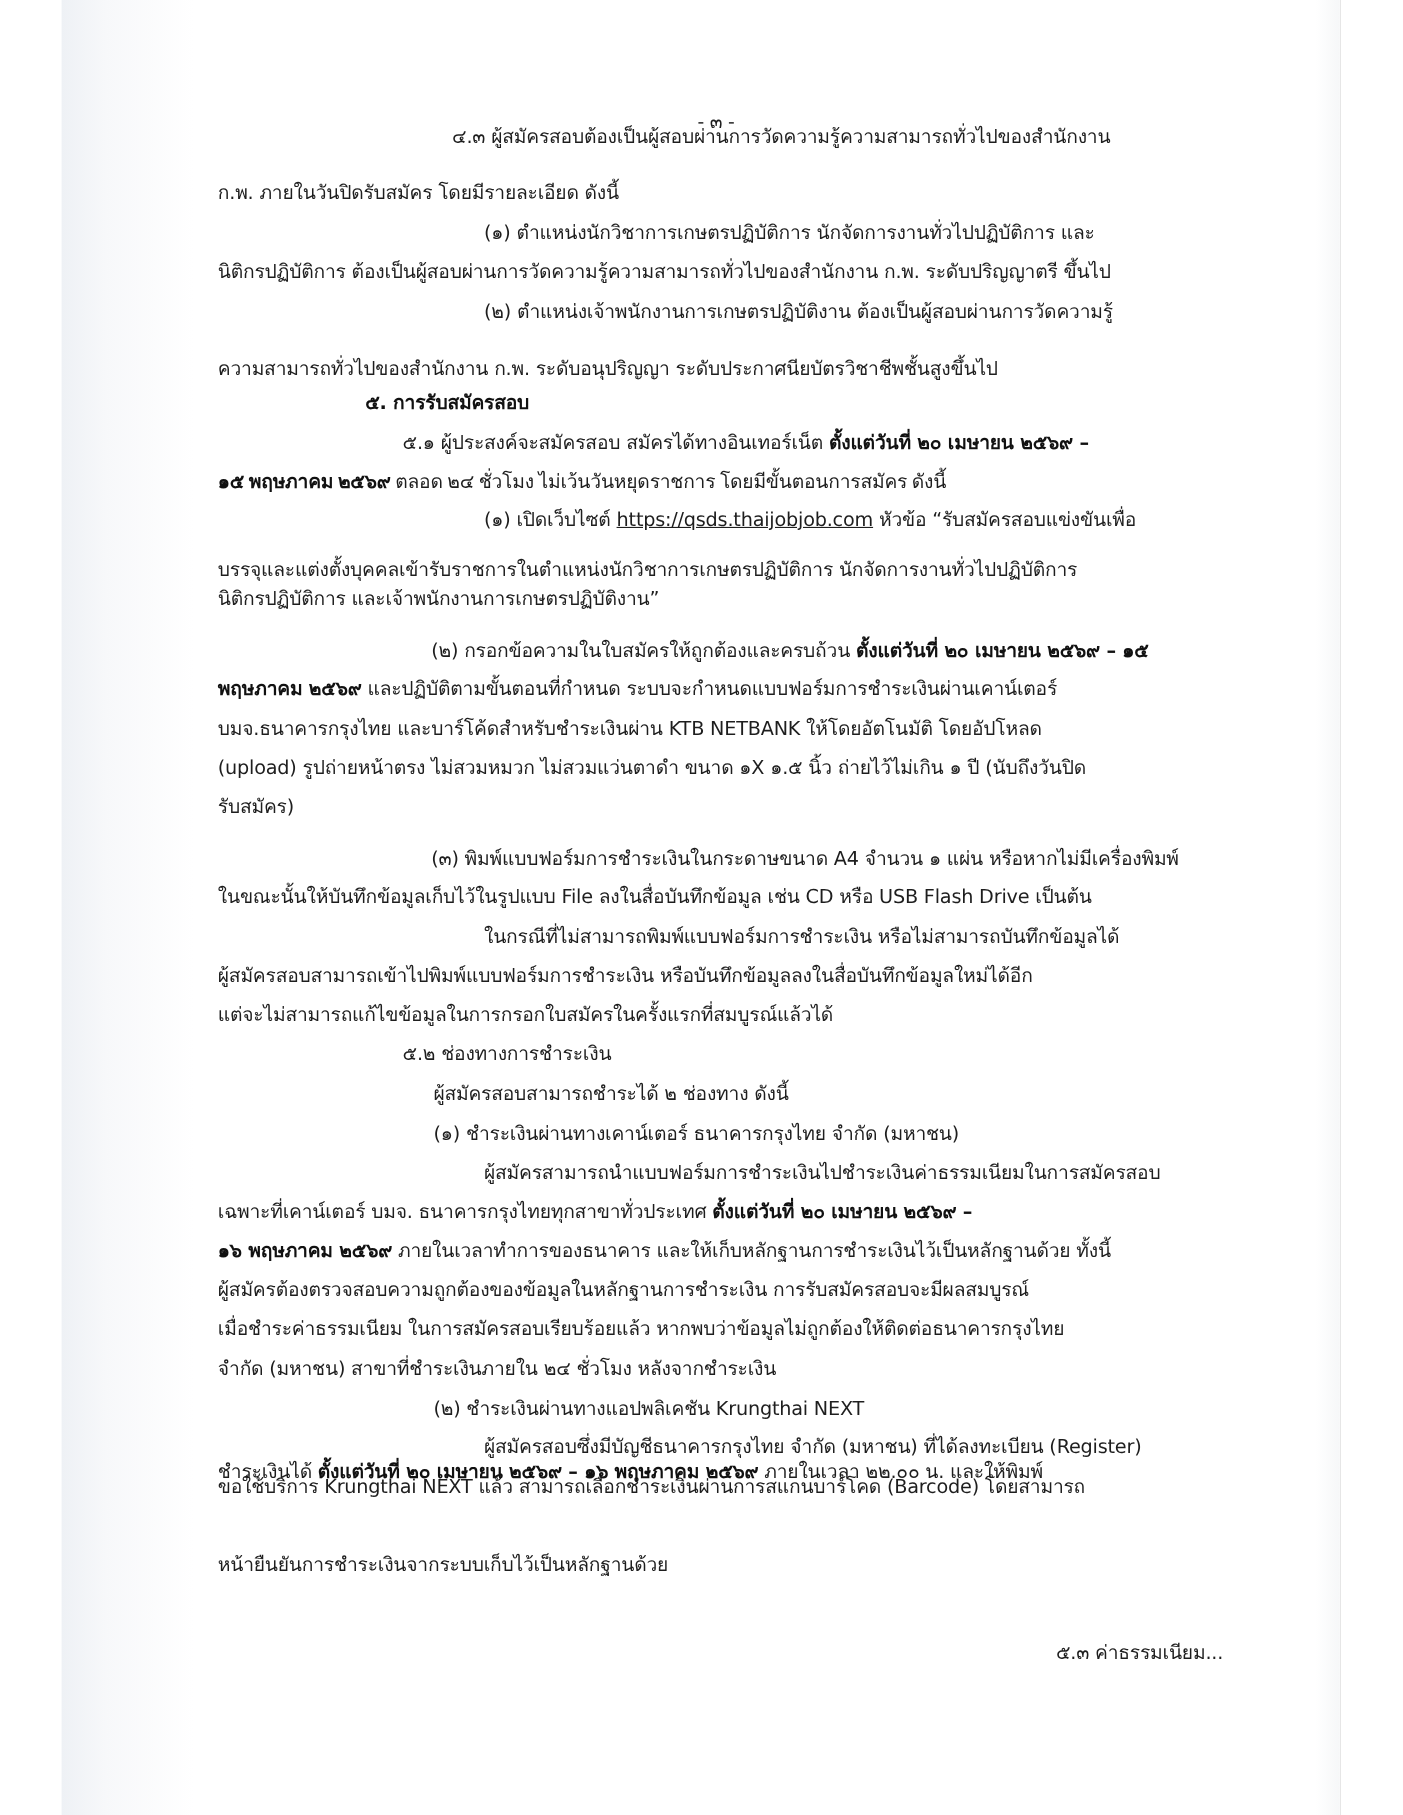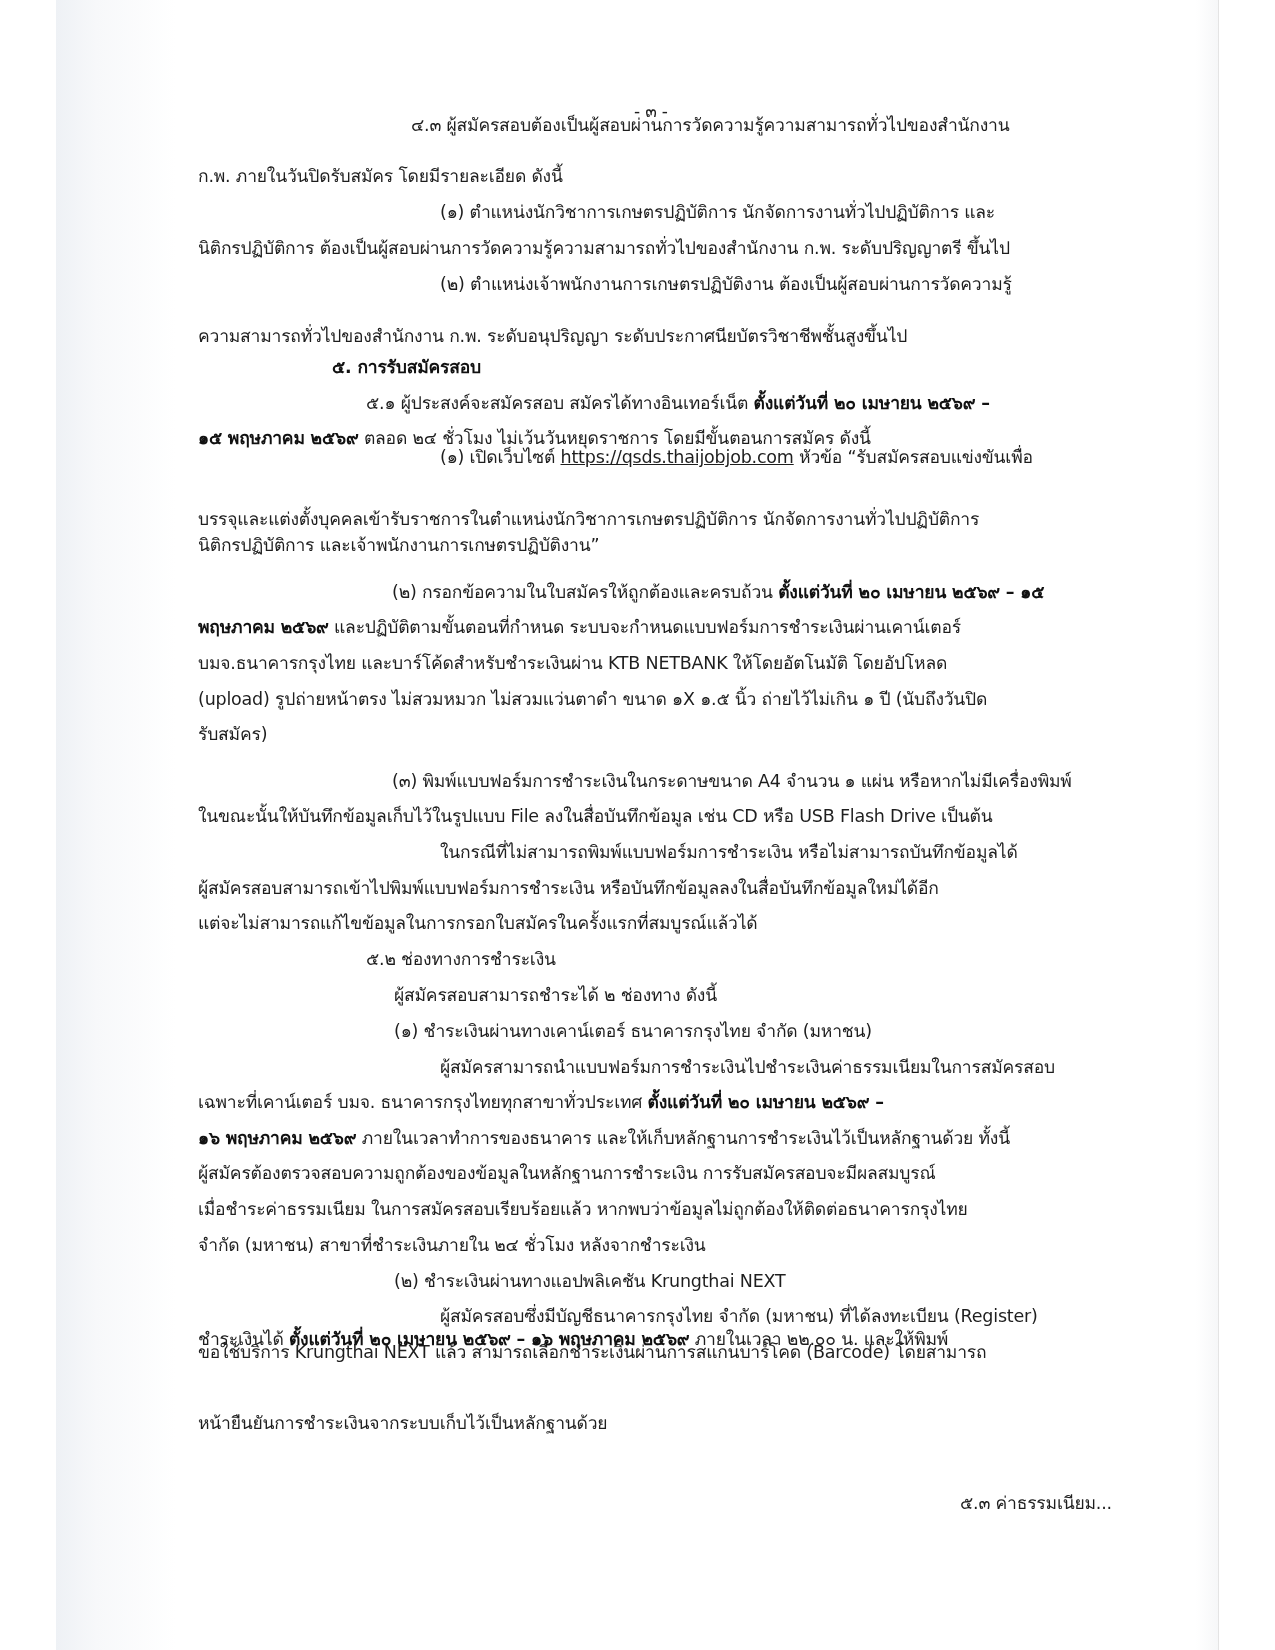--- a/index.html
+++ b/index.html
@@ -28,22 +28,22 @@
   <div class="line pnum" style="left:578px; top:98px;">- ๓ -</div>
   <div id="body-lines">
       <div class="line" style="left: 342px; top: 112px; margin-left: 13px;"><span>๔.๓ ผู้สมัครสอบต้องเป็นผู้สอบผ่านการวัดความรู้ความสามารถทั่วไปของสำนักงาน</span></div>
       <div class="line" style="left: 142px; top: 163px;"><span>ก.พ. ภายในวันปิดรับสมัคร โดยมีรายละเอียด ดังนี้</span></div>
       <div class="line" style="left: 384px; top: 199px;"><span>(๑) ตำแหน่งนักวิชาการเกษตรปฏิบัติการ นักจัดการงานทั่วไปปฏิบัติการ และ</span></div>
       <div class="line" style="left: 142px; top: 235px;"><span>นิติกรปฏิบัติการ ต้องเป็นผู้สอบผ่านการวัดความรู้ความสามารถทั่วไปของสำนักงาน ก.พ. ระดับปริญญาตรี ขึ้นไป</span></div>
       <div class="line" style="left: 384px; top: 271px;"><span>(๒) ตำแหน่งเจ้าพนักงานการเกษตรปฏิบัติงาน ต้องเป็นผู้สอบผ่านการวัดความรู้</span></div>
       <div class="line" style="left: 142px; top: 307px; margin-top: 16px;"><span>ความสามารถทั่วไปของสำนักงาน ก.พ. ระดับอนุปริญญา ระดับประกาศนียบัตรวิชาชีพชั้นสูงขึ้นไป</span></div>
       <div class="line" style="left: 276px; top: 354px;"><span class="b">๕. การรับสมัครสอบ</span></div>
       <div class="line" style="left: 310px; top: 390px;"><span>๕.๑ ผู้ประสงค์จะสมัครสอบ สมัครได้ทางอินเทอร์เน็ต </span><span class="b">ตั้งแต่วันที่ ๒๐ เมษายน ๒๕๖๙ –</span></div>
-      <div class="line" style="left: 142px; top: 425px;"><span class="b">๑๕ พฤษภาคม ๒๕๖๙</span><span>  ตลอด ๒๔ ชั่วโมง ไม่เว้นวันหยุดราชการ โดยมีขั้นตอนการสมัคร ดังนี้</span></div>
-      <div class="line" style="left: 384px; top: 444px;"><span>(๑) เปิดเว็บไซต์ </span><span class="u">https://qsds.thaijobjob.com</span><span> หัวข้อ “รับสมัครสอบแข่งขันเพื่อ</span></div>
+      <div class="line" style="left: 142px; top: 425px; font-family: Liberation Serif, serif;"><span class="b">๑๕ พฤษภาคม ๒๕๖๙</span><span>  ตลอด ๒๔ ชั่วโมง ไม่เว้นวันหยุดราชการ โดยมีขั้นตอนการสมัคร ดังนี้</span></div>
+      <div class="line" style="left: 384px; top: 460px;"><span>(๑) เปิดเว็บไซต์ </span><span class="u">https://qsds.thaijobjob.com</span><span> หัวข้อ “รับสมัครสอบแข่งขันเพื่อ</span></div>
       <div class="line" style="left: 142px; top: 496px; margin-top: 10px;"><span>บรรจุและแต่งตั้งบุคคลเข้ารับราชการในตำแหน่งนักวิชาการเกษตรปฏิบัติการ นักจัดการงานทั่วไปปฏิบัติการ</span></div>
       <div class="line" style="left: 142px; top: 532px;"><span>นิติกรปฏิบัติการ และเจ้าพนักงานการเกษตรปฏิบัติงาน”</span></div>
       <div class="line" style="left: 336px; top: 579px;"><span>(๒) กรอกข้อความในใบสมัครให้ถูกต้องและครบถ้วน </span><span class="b">ตั้งแต่วันที่ ๒๐ เมษายน ๒๕๖๙ –  ๑๕</span></div>
       <div class="line" style="left: 142px; top: 614px;"><span class="b">พฤษภาคม ๒๕๖๙</span><span>  และปฏิบัติตามขั้นตอนที่กำหนด ระบบจะกำหนดแบบฟอร์มการชำระเงินผ่านเคาน์เตอร์</span></div>
       <div class="line" style="left: 142px; top: 650px;"><span>บมจ.ธนาคารกรุงไทย และบาร์โค้ดสำหรับชำระเงินผ่าน  KTB NETBANK ให้โดยอัตโนมัติ  โดยอัปโหลด</span></div>
       <div class="line" style="left: 142px; top: 686px;"><span>(upload) รูปถ่ายหน้าตรง  ไม่สวมหมวก ไม่สวมแว่นตาดำ ขนาด ๑X ๑.๕ นิ้ว ถ่ายไว้ไม่เกิน ๑ ปี (นับถึงวันปิด</span></div>
       <div class="line" style="left: 142px; top: 721px;"><span>รับสมัคร)</span></div>
       <div class="line" style="left: 336px; top: 768px;"><span>(๓) พิมพ์แบบฟอร์มการชำระเงินในกระดาษขนาด A4 จำนวน ๑ แผ่น หรือหากไม่มีเครื่องพิมพ์</span></div>
       <div class="line" style="left: 142px; top: 803px;"><span>ในขณะนั้นให้บันทึกข้อมูลเก็บไว้ในรูปแบบ File ลงในสื่อบันทึกข้อมูล เช่น CD หรือ USB Flash Drive เป็นต้น</span></div>
       <div class="line" style="left: 384px; top: 839px;"><span>ในกรณีที่ไม่สามารถพิมพ์แบบฟอร์มการชำระเงิน หรือไม่สามารถบันทึกข้อมูลได้</span></div>

